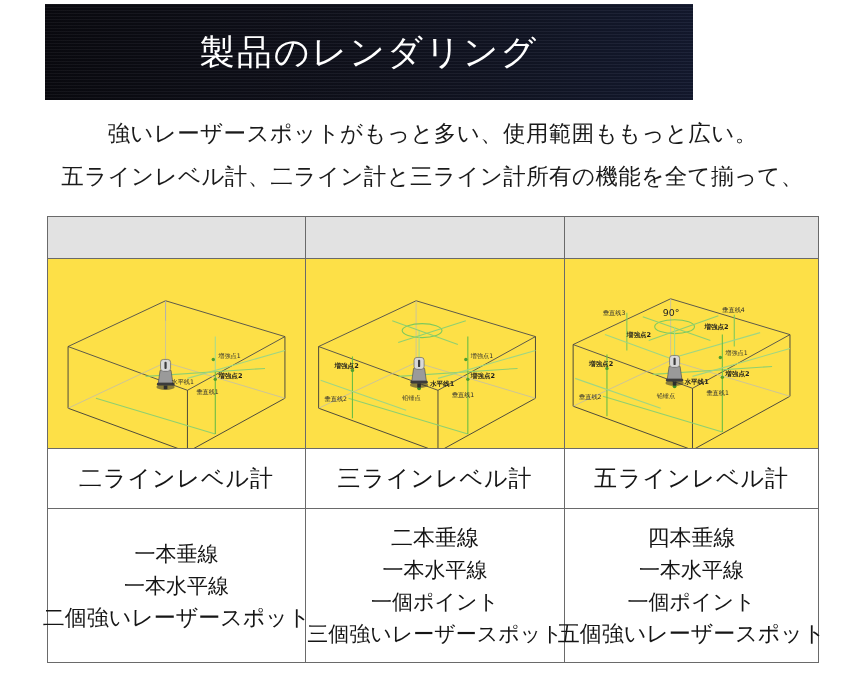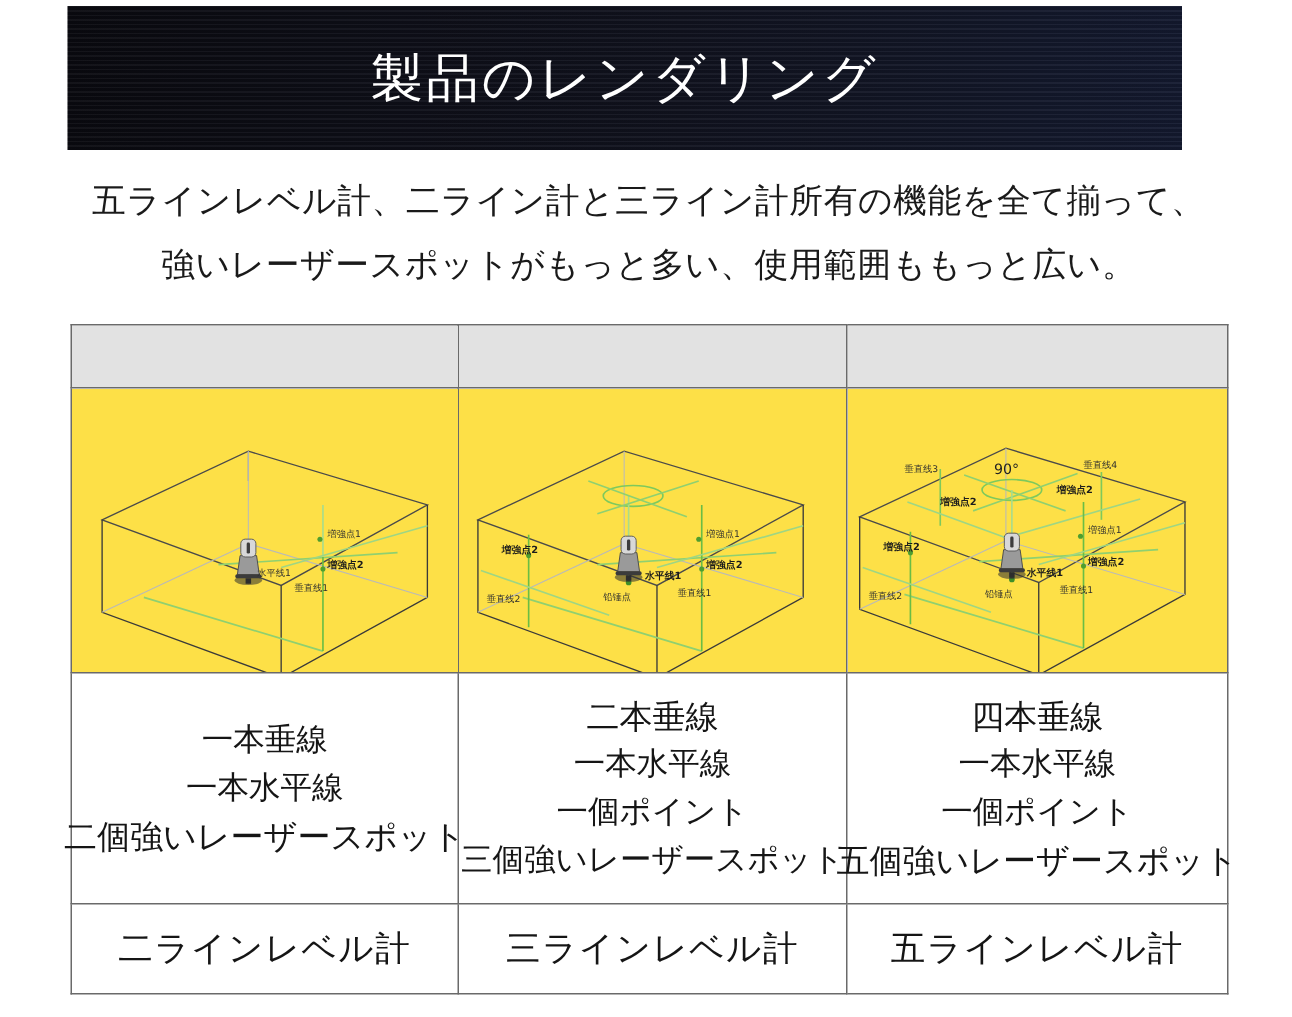--- a/index.html
+++ b/index.html
@@ -8,21 +8,21 @@
     width: 861px; height: 678px;
     background: #ffffff;
     font-family: "Liberation Sans", "DejaVu Sans", sans-serif;
     overflow: hidden;
   }
   .page { position: relative; width: 861px; height: 678px; background:#fff; }
 
   
   .banner {
     position: absolute;
-    left: 45px; top: 4px; width: 743px; height: 96px;
+    left: 45px; top: 4px; width: 648px; height: 96px;
     background:
       repeating-linear-gradient(
         to bottom,
         rgba(255,255,255,0.045) 0px,
         rgba(255,255,255,0.045) 1px,
         rgba(0,0,0,0.10) 1px,
         rgba(0,0,0,0.10) 3px
       ),
       linear-gradient(to right, #0a0a10 0%, #11131f 55%, #141a30 100%);
     display: flex; align-items: center; justify-content: center;
@@ -99,22 +99,22 @@
 </head>
 <body>
 
 <div class="page">
 
   <div class="banner">
     <div class="banner-title">製品のレンダリング</div>
   </div>
 
   <div class="desc">
+    <span class="desc-line">強いレーザースポットがもっと多い、使用範囲ももっと広い。</span>
     <span class="desc-line">五ラインレベル計、二ライン計と三ライン計所有の機能を全て揃って、</span>
-    <span class="desc-line">強いレーザースポットがもっと多い、使用範囲ももっと広い。</span>
   </div>
 
   <div class="cmp-table">
 
     <div class="row row-head">
       <div class="cell col1"></div>
       <div class="cell col2"></div>
       <div class="cell col3"></div>
     </div>
 
@@ -280,20 +280,32 @@
           <text class="lbl" x="14" y="141">垂直线2</text>
           <text class="lbl" x="161" y="97">増強点1</text>
           <text class="lbl-b" x="120" y="126">水平线1</text>
           <text class="lbl-b" x="161" y="118">増強点2</text>
           <text class="lbl" x="92" y="140">铅锤点</text>
           <text class="lbl" x="142" y="137">垂直线1</text>
         </svg>
       </div>
     </div>
 
+    <div class="row row-name">
+      <div class="cell col1">
+        <span class="name-text">二ラインレベル計</span>
+      </div>
+      <div class="cell col2">
+        <span class="name-text">三ラインレベル計</span>
+      </div>
+      <div class="cell col3">
+        <span class="name-text">五ラインレベル計</span>
+      </div>
+    </div>
+
     <div class="row row-spec">
       <div class="cell col1">
         <div class="spec-list">
           <span class="spec-item">一本垂線</span>
           <span class="spec-item">一本水平線</span>
           <span class="spec-item big">二個強いレーザースポット</span>
         </div>
       </div>
       <div class="cell col2">
         <div class="spec-list">
@@ -306,26 +318,14 @@
       <div class="cell col3">
         <div class="spec-list">
           <span class="spec-item big">四本垂線</span>
           <span class="spec-item">一本水平線</span>
           <span class="spec-item">一個ポイント</span>
           <span class="spec-item big">五個強いレーザースポット</span>
         </div>
       </div>
     </div>
 
-    <div class="row row-name">
-      <div class="cell col1">
-        <span class="name-text">二ラインレベル計</span>
-      </div>
-      <div class="cell col2">
-        <span class="name-text">三ラインレベル計</span>
-      </div>
-      <div class="cell col3">
-        <span class="name-text">五ラインレベル計</span>
-      </div>
-    </div>
-
   </div>
 </div>
 
 </body></html>

